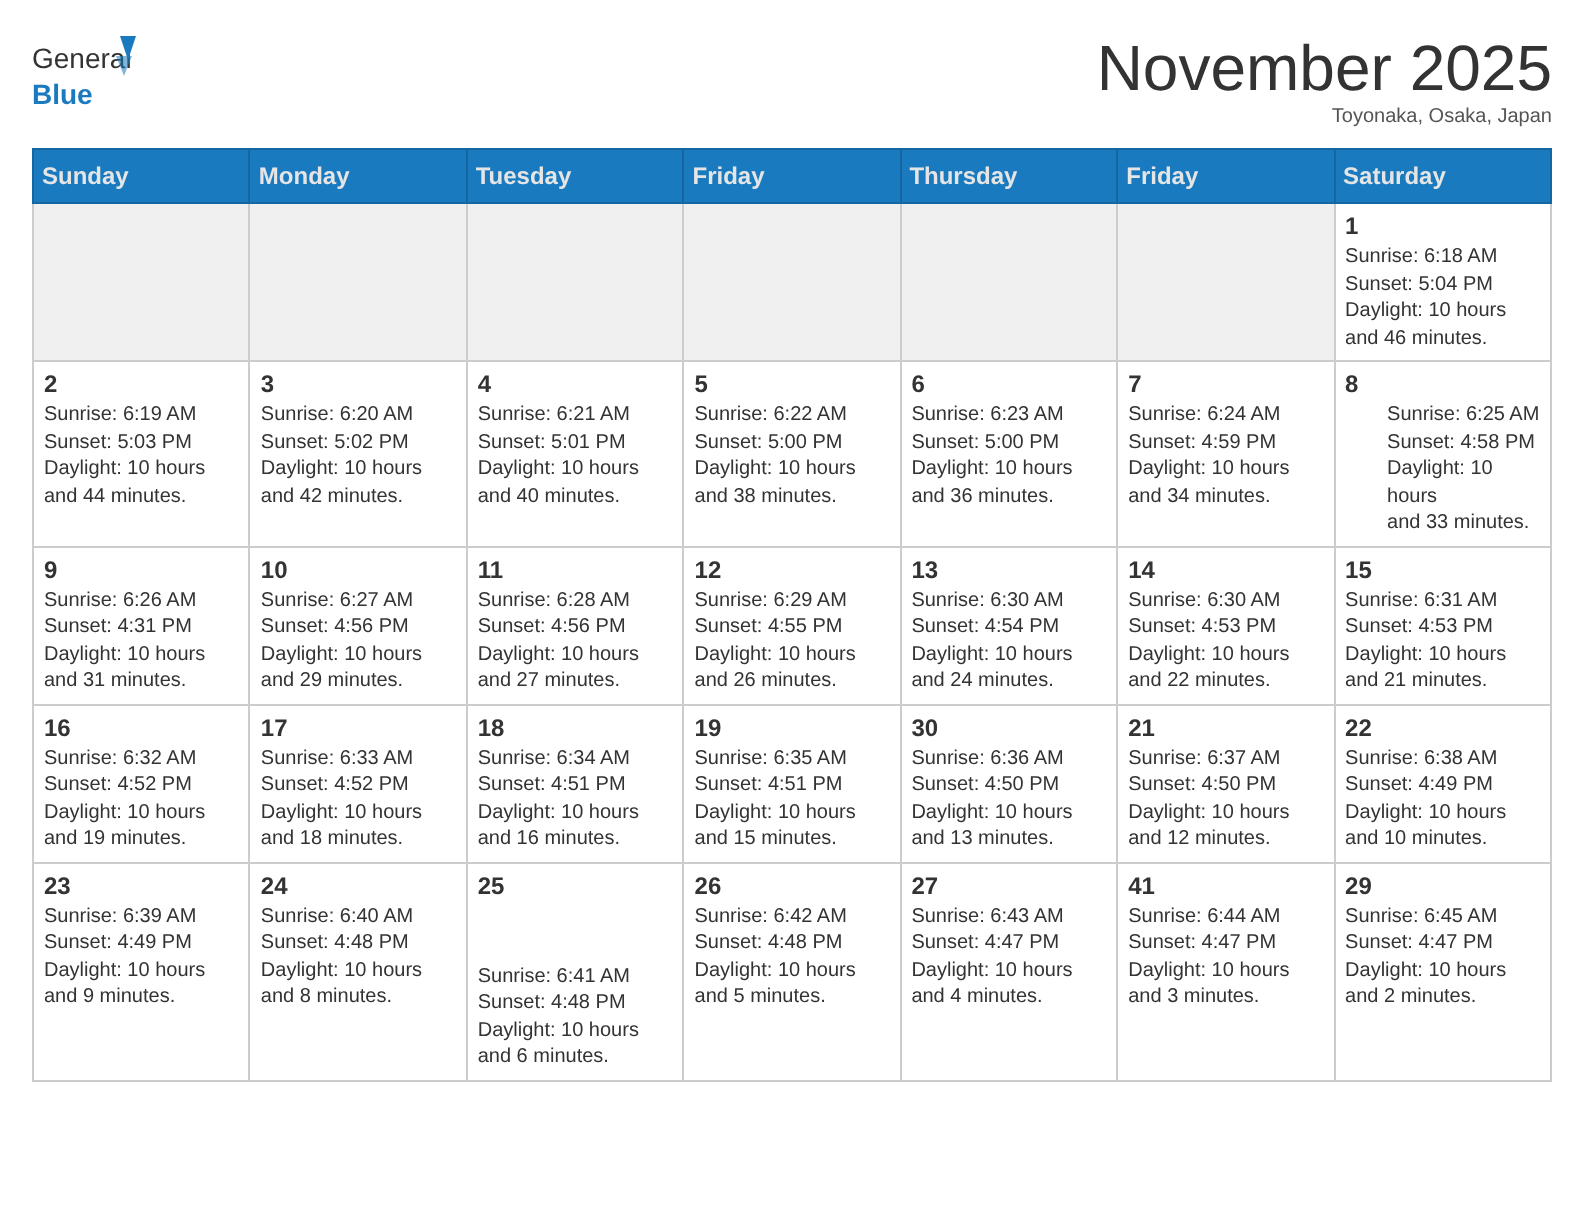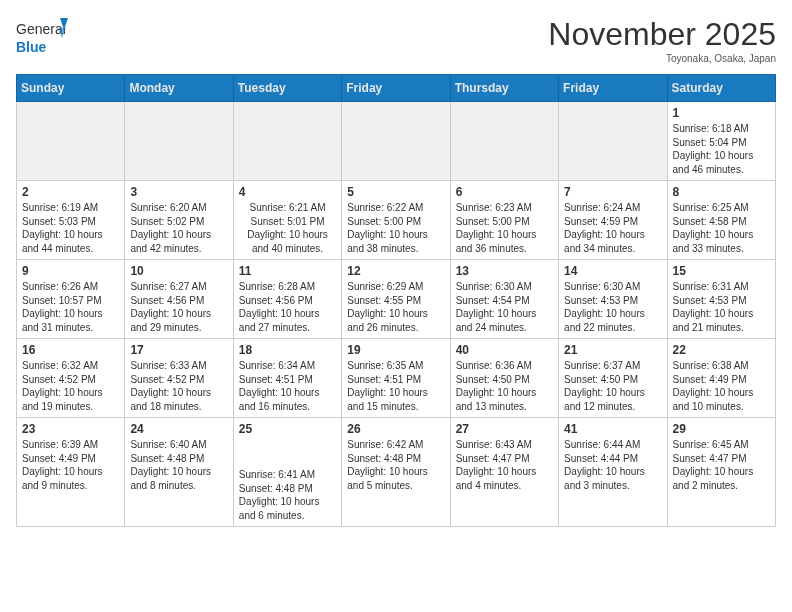--- a/index.html
+++ b/index.html
@@ -128,21 +128,21 @@
         </td>
         <td>
           <span class="day-number">3</span>
           <div class="day-info" style="white-space: pre-line;">Sunrise: 6:20 AM
 Sunset: 5:02 PM
 Daylight: 10 hours
 and 42 minutes.</div>
         </td>
         <td>
           <span class="day-number">4</span>
-          <div class="day-info" style="white-space: pre-line; text-align: center;">Sunrise: 6:21 AM
+          <div class="day-info" style="white-space: pre-line;">Sunrise: 6:21 AM
 Sunset: 5:01 PM
 Daylight: 10 hours
 and 40 minutes.</div>
         </td>
         <td>
           <span class="day-number">5</span>
           <div class="day-info" style="white-space: pre-line;">Sunrise: 6:22 AM
 Sunset: 5:00 PM
 Daylight: 10 hours
 and 38 minutes.</div>
@@ -156,31 +156,31 @@
         </td>
         <td>
           <span class="day-number">7</span>
           <div class="day-info" style="white-space: pre-line;">Sunrise: 6:24 AM
 Sunset: 4:59 PM
 Daylight: 10 hours
 and 34 minutes.</div>
         </td>
         <td>
           <span class="day-number">8</span>
-          <div class="day-info" style="white-space: pre-line;">Sunrise: 6:25 AM
+          <div class="day-info" style="white-space: pre-line; margin-left: 21px;">Sunrise: 6:25 AM
 Sunset: 4:58 PM
 Daylight: 10 hours
 and 33 minutes.</div>
         </td>
       </tr>
       <tr>
         <td>
           <span class="day-number">9</span>
           <div class="day-info" style="white-space: pre-line;">Sunrise: 6:26 AM
-Sunset: 10:57 PM
+Sunset: 4:31 PM
 Daylight: 10 hours
 and 31 minutes.</div>
         </td>
         <td>
           <span class="day-number">10</span>
           <div class="day-info" style="white-space: pre-line;">Sunrise: 6:27 AM
 Sunset: 4:56 PM
 Daylight: 10 hours
 and 29 minutes.</div>
         </td>
@@ -243,21 +243,21 @@
 and 16 minutes.</div>
         </td>
         <td>
           <span class="day-number">19</span>
           <div class="day-info" style="white-space: pre-line;">Sunrise: 6:35 AM
 Sunset: 4:51 PM
 Daylight: 10 hours
 and 15 minutes.</div>
         </td>
         <td>
-          <span class="day-number">40</span>
+          <span class="day-number">30</span>
           <div class="day-info" style="white-space: pre-line;">Sunrise: 6:36 AM
 Sunset: 4:50 PM
 Daylight: 10 hours
 and 13 minutes.</div>
         </td>
         <td>
           <span class="day-number">21</span>
           <div class="day-info" style="white-space: pre-line;">Sunrise: 6:37 AM
 Sunset: 4:50 PM
 Daylight: 10 hours
@@ -303,21 +303,21 @@
         <td>
           <span class="day-number">27</span>
           <div class="day-info" style="white-space: pre-line;">Sunrise: 6:43 AM
 Sunset: 4:47 PM
 Daylight: 10 hours
 and 4 minutes.</div>
         </td>
         <td>
           <span class="day-number">41</span>
           <div class="day-info" style="white-space: pre-line;">Sunrise: 6:44 AM
-Sunset: 4:44 PM
+Sunset: 4:47 PM
 Daylight: 10 hours
 and 3 minutes.</div>
         </td>
         <td>
           <span class="day-number">29</span>
           <div class="day-info" style="white-space: pre-line;">Sunrise: 6:45 AM
 Sunset: 4:47 PM
 Daylight: 10 hours
 and 2 minutes.</div>
         </td>

